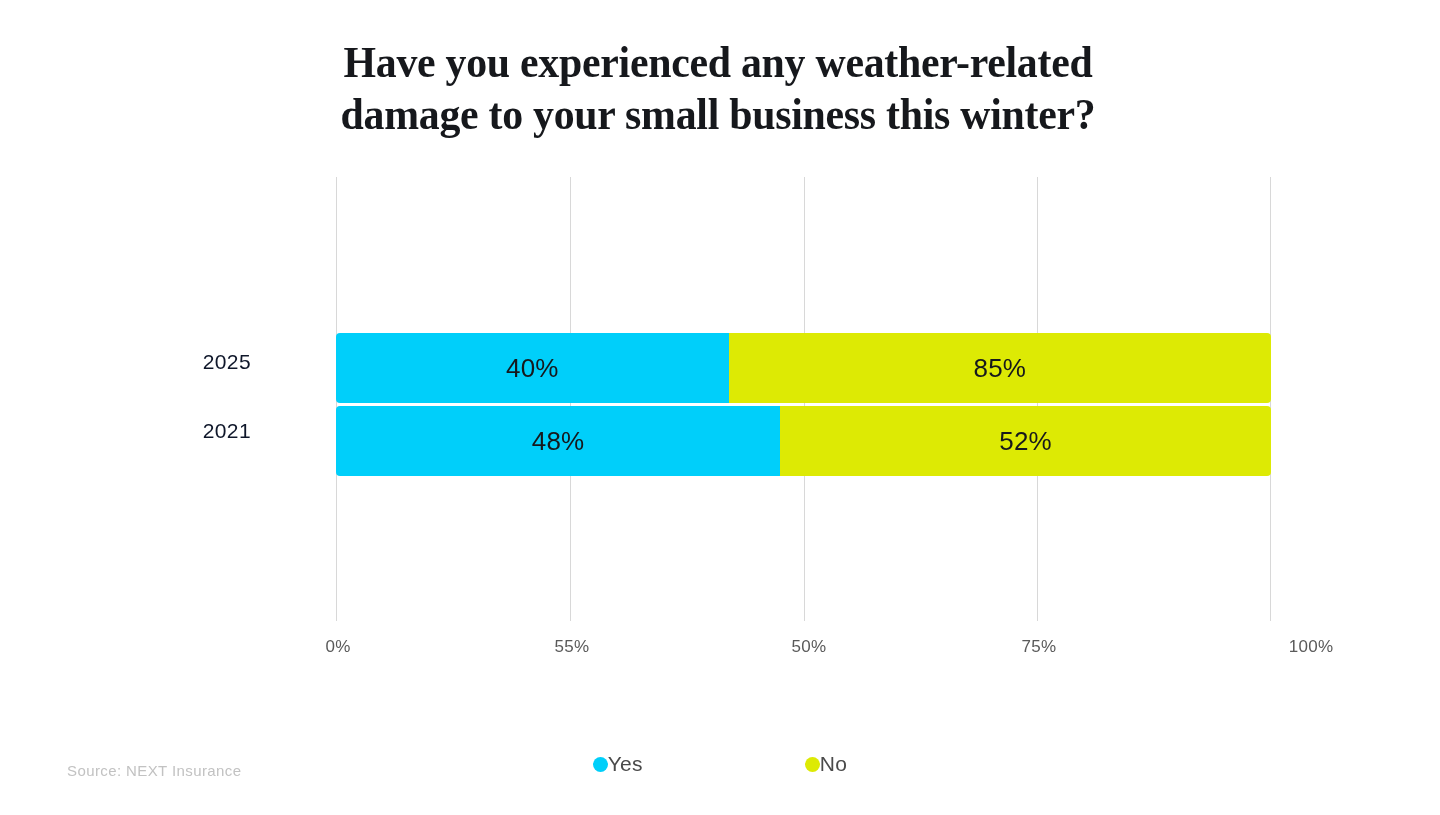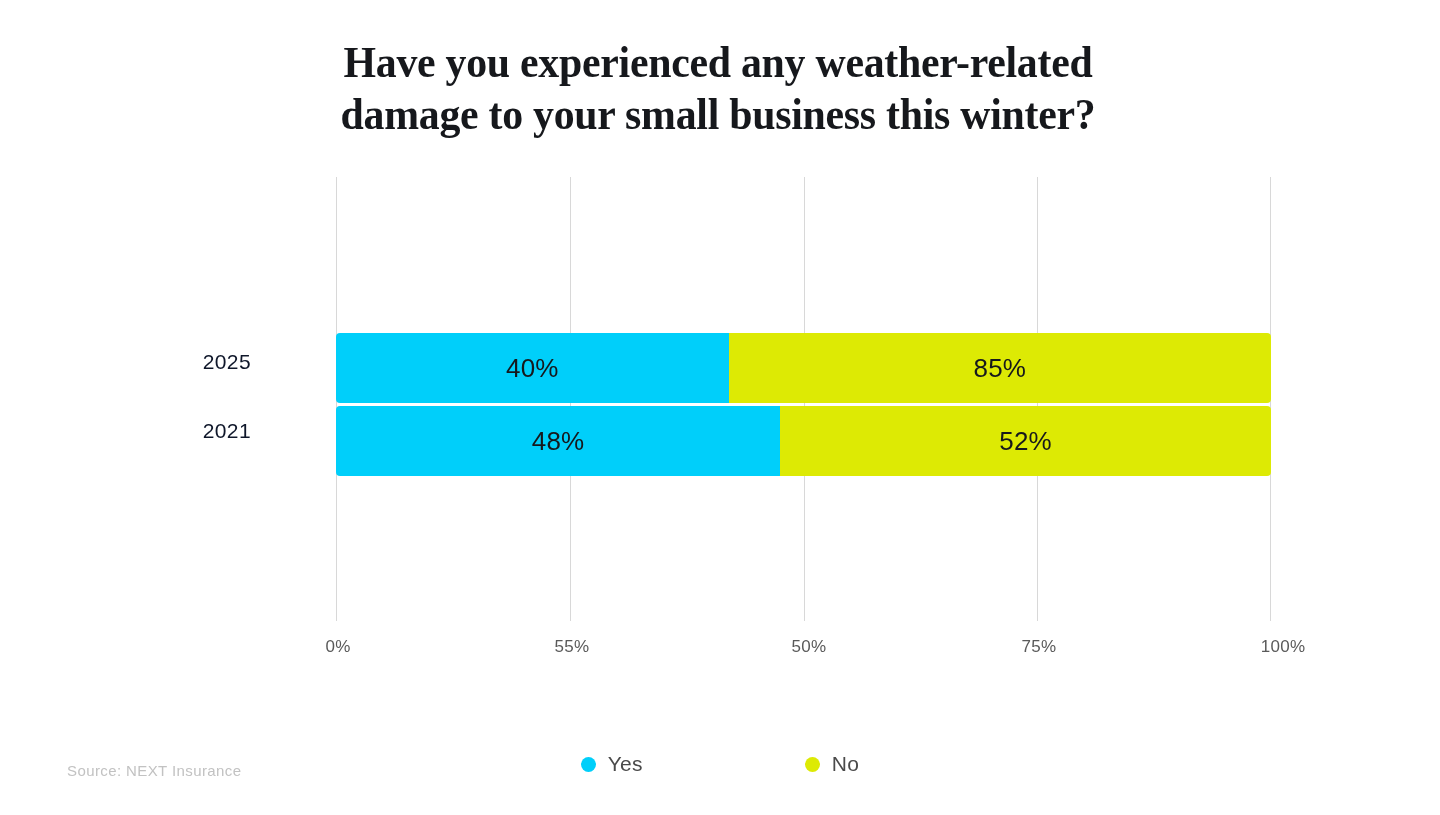--- a/index.html
+++ b/index.html
@@ -108,21 +108,20 @@
     top: 752px;
     left: 0;
     width: 1440px;
     display: flex;
     justify-content: center;
     gap: 162px;
   }
   .legend-item {
     display: flex;
     align-items: center;
-    gap: 12px;
   }
   .legend-dot {
     width: 15px;
     height: 15px;
     border-radius: 50%;
     flex: 0 0 auto;
   }
   .legend-text {
     font-size: 21px;
     color: #4a4a4a;
@@ -175,21 +174,21 @@
     </div>
   </div>
 
   <div class="cat-label cat-label-0">2025</div>
   <div class="cat-label cat-label-1">2021</div>
 
   <div class="tick-label" style="left:338px;">0%</div>
   <div class="tick-label" style="left:572px;">55%</div>
   <div class="tick-label" style="left:809px;">50%</div>
   <div class="tick-label" style="left:1039px;">75%</div>
-  <div class="tick-label" style="left:1283px;">100%</div>
+  <div class="tick-label" style="left:1311px;">100%</div>
 
   <div class="legend">
     <div class="legend-item">
       <span class="legend-dot" style="background:#00CFFA;"></span>
       <span class="legend-text">Yes</span>
     </div>
     <div class="legend-item">
       <span class="legend-dot" style="background:#DDEA04;"></span>
       <span class="legend-text">No</span>
     </div>

